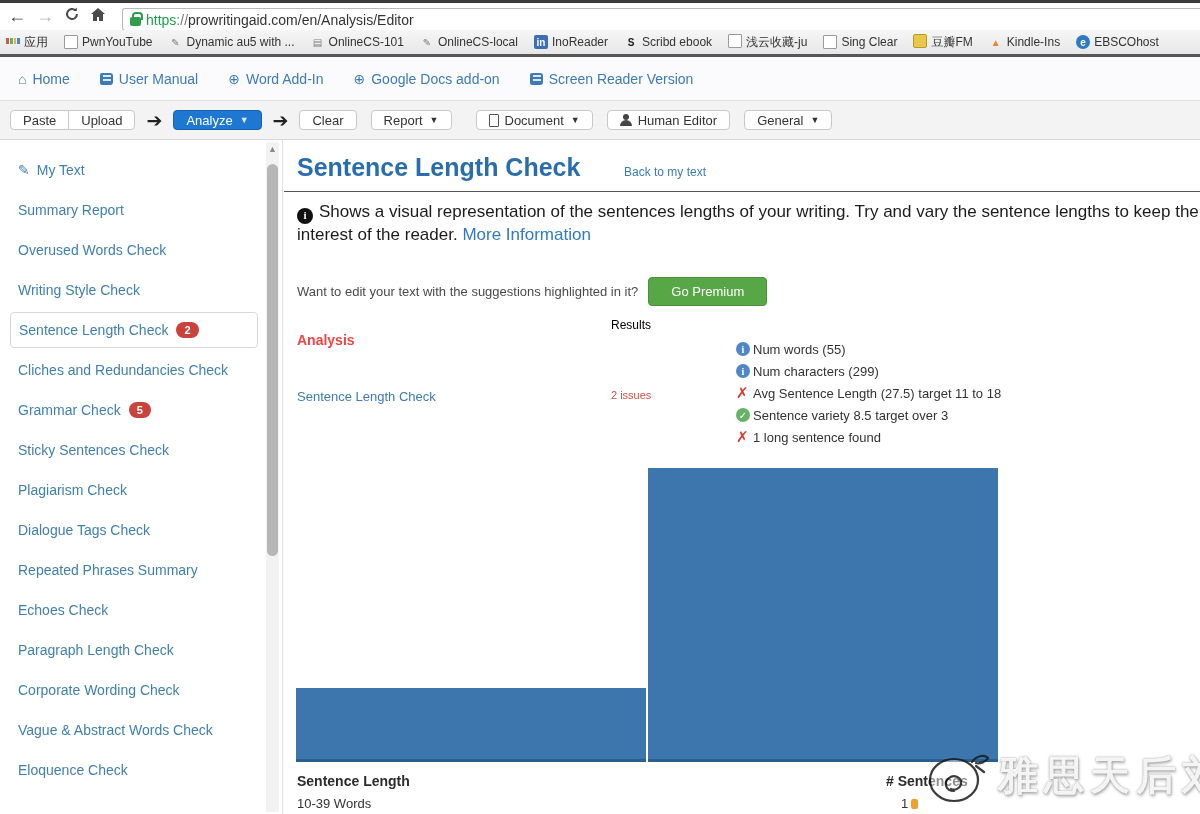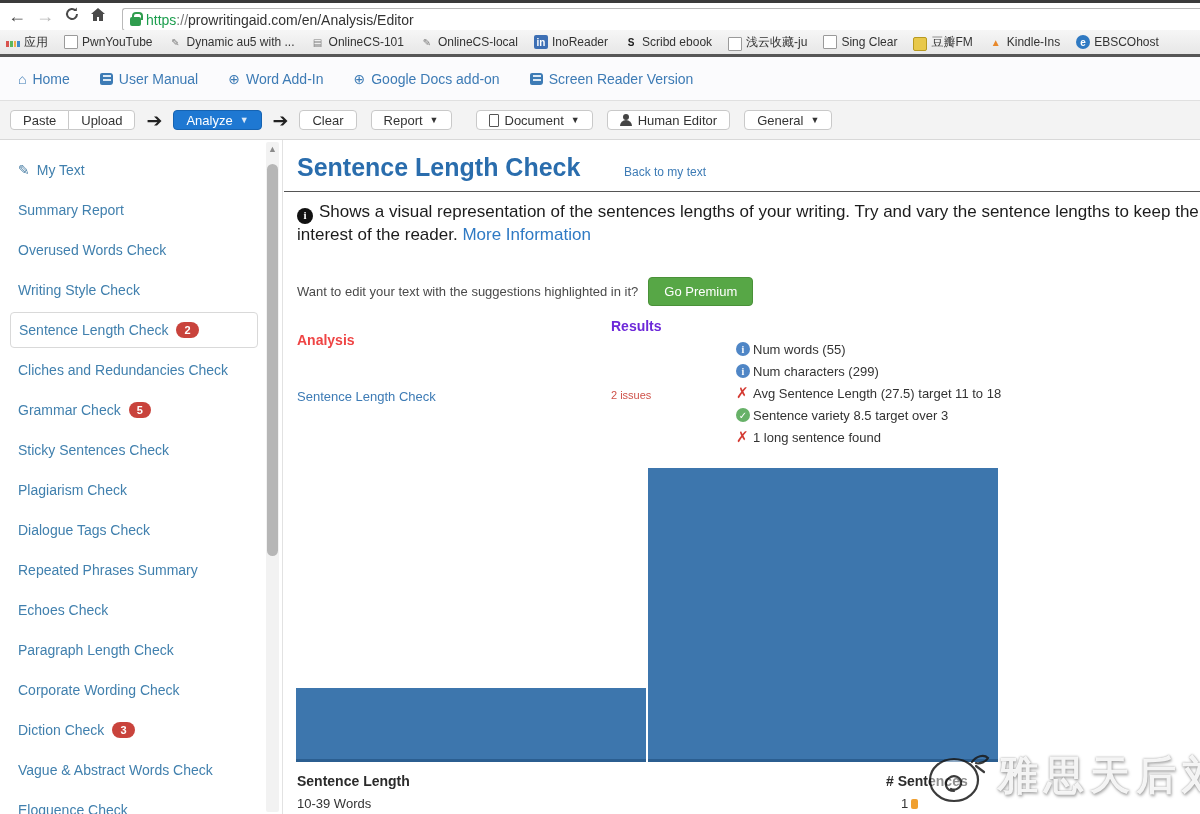--- a/index.html
+++ b/index.html
@@ -19,21 +19,21 @@
   .lock:before { content:""; position:absolute; left:2px; top:-5px; width:7px; height:6px;
     border:2px solid #2f9d4e; border-bottom:none; border-radius:4px 4px 0 0; }
   .url-scheme { color:#1c9e4e; }
   .url-sep { color:#7a7a7a; }
   .url-path { color:#333; }
 
   
   #bookmarks-bar { position:absolute; left:0; top:30px; width:1200px; height:27px;
     background:linear-gradient(#f6f6f6,#e7e7e7); border-bottom:3px solid #565656;
     display:flex; align-items:center; padding-left:6px; white-space:nowrap; overflow:hidden; }
-  .bm { display:inline-flex; align-items:flex-end; font-size:12px; color:#333; margin-right:16px; cursor:pointer; }
+  .bm { display:inline-flex; align-items:flex-start; font-size:12px; color:#333; margin-right:16px; cursor:pointer; }
   .bm .bi { width:14px; height:14px; margin-right:4px; display:inline-flex; align-items:center; justify-content:center; flex:none; font-size:10px; }
   .bi-grid { display:grid; grid-template-columns:6px 6px; grid-gap:1px; }
   .bi-grid i { width:6px; height:6px; }
   .bi-page { width:11px; height:13px; background:#fff; border:1px solid #9a9a9a; border-radius:1px; }
   .bi-blue { background:#3d6fb4; border-radius:2px; color:#fff; font-weight:bold; }
   .bi-dark { color:#1b1b1b; font-weight:bold; font-size:13px; }
   .bi-yellow { background:#e8c84a; border:1px solid #b89a20; border-radius:2px; }
   .bi-orange { color:#e8882a; font-weight:bold; font-size:12px; }
   .bi-globe { background:#2f79c2; border-radius:50%; color:#fff; font-size:9px; font-weight:bold; }
   .bi-gray { color:#7d7d7d; font-size:11px; }
@@ -92,24 +92,24 @@
   #info-para { position:absolute; left:13px; top:61px; width:1160px; font-size:17px; color:#1c1c1c; line-height:21px; }
   #info-para .line1 { white-space:nowrap; display:block; }
   .info-circle { display:inline-flex; width:16px; height:16px; border-radius:50%; background:#111; color:#fff;
     font-size:11px; font-weight:bold; align-items:center; justify-content:center; margin-right:6px;
     font-family:"Liberation Serif","DejaVu Serif",serif; vertical-align:-2px; }
   #more-info { color:#2f7ac4; cursor:pointer; }
 
   #premium-row { position:absolute; left:13px; top:137px; display:flex; align-items:center; }
   #premium-q { font-size:13px; color:#4a4a4a; }
   #go-premium { margin-left:10px; background:#57a746; border:1px solid #4a9139; color:#fff;
-    font-size:13px; padding:6px 15px; border-radius:4px; cursor:pointer; font-family:inherit; }
+    font-size:13px; padding:6px 22px; border-radius:4px; cursor:pointer; font-family:inherit; }
 
   #analysis-hdr { position:absolute; left:13px; top:192px; font-size:14px; font-weight:bold; color:#ef4444; }
-  #results-hdr  { position:absolute; left:327px; top:178px; font-size:14px; font-weight:bold; color:#6d28d9; }
+  #results-hdr  { position:absolute; left:327px; top:178px; font-size:12px; font-weight:normal; color:#000000; }
 
   #results-list { position:absolute; left:452px; top:198px; list-style:none; }
   #results-list li { display:flex; align-items:center; height:22px; font-size:13px; color:#333; }
   .ric { width:17px; flex:none; display:inline-flex; align-items:center; }
   .ic-info { width:14px; height:14px; border-radius:50%; background:#4f86c6; color:#fff; font-size:10px; font-weight:bold;
     align-items:center; justify-content:center; display:inline-flex; font-family:"Liberation Serif","DejaVu Serif",serif; }
   .ic-pass { width:14px; height:14px; border-radius:50%; background:#67b168; color:#fff; font-size:10px; font-weight:bold;
     align-items:center; justify-content:center; display:inline-flex; }
   .ic-fail { color:#d43a32; font-size:15px; font-weight:bold; line-height:14px; }
 
@@ -318,24 +318,20 @@
     <li>
         <span>Echoes Check</span>
       </li>
     <li>
         <span>Paragraph Length Check</span>
       </li>
     <li>
         <span>Corporate Wording Check</span>
       </li>
     <li>
-        <span>Diction Check</span>
-        <span class="badge">3</span>
-      </li>
-    <li>
         <span>Vague &amp; Abstract Words Check</span>
       </li>
     <li>
         <span>Eloquence Check</span>
       </li>
   </ul>
   <div id="sb-scroll"></div>
   <div id="sb-arrow">▲</div>
   <div id="sb-thumb"></div>
 </div>

